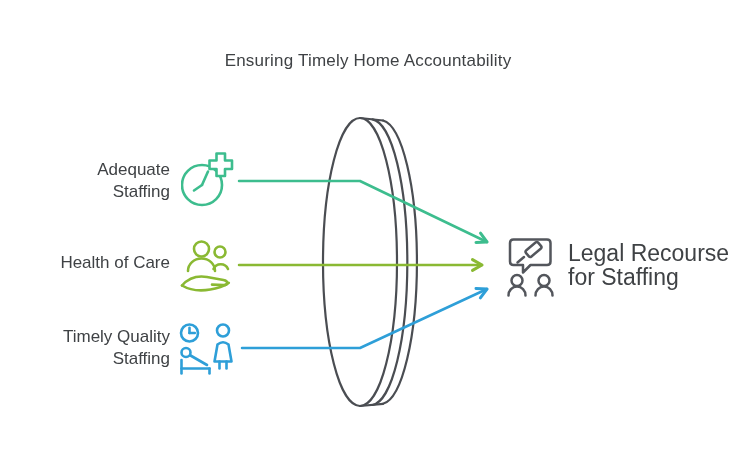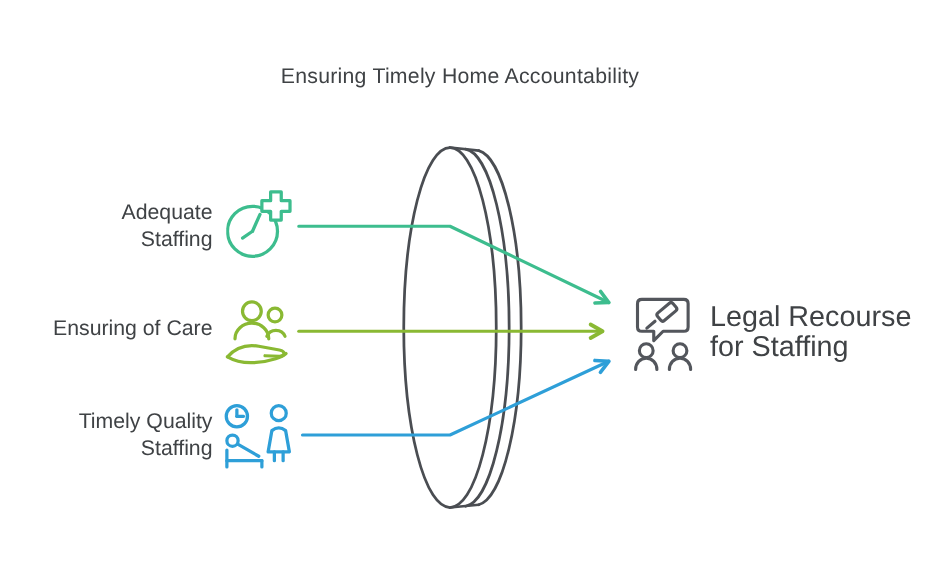--- a/index.html
+++ b/index.html
@@ -55,21 +55,21 @@
   <svg class="icon" style="left:181px;top:151px;" width="53" height="57" viewBox="0 0 53 57">
     <g fill="none" stroke-width="2.6" stroke-linecap="round" stroke-linejoin="round" stroke="#3dbd8e">
       <circle cx="21" cy="34" r="20"></circle>
       <path d="M21 34 L27 20.5"></path>
       <path d="M21 34 L13 39.5"></path>
       <path d="M35.5 2.5 h8.5 v7 h7 v8.5 h-7 v7 h-8.5 v-7 h-7 v-8.5 h7 Z" fill="#ffffff"></path>
     </g>
   </svg>
 
   <div class="label right-align" style="top:252px;">
-    <span>Ensuring of Care</span>
+    <span>Health of Care</span>
   </div>
   <svg class="icon" style="left:180px;top:239px;" width="55" height="58" viewBox="0 0 55 58">
     <g fill="none" stroke-width="2.6" stroke-linecap="round" stroke-linejoin="round" stroke="#8ab933">
       <circle cx="40" cy="13" r="5.5"></circle>
       <path d="M33.5 30 a7.8 7.5 0 0 1 14.5 0"></path>
       <circle cx="21.5" cy="10" r="7.5"></circle>
       <path d="M8 32 a13.5 12.5 0 0 1 27 0"></path>
       <path d="M2 46.5 C9 38.5 18 36.5 27 38 L43.5 41 C48.5 42 48.5 46 43.5 46 L32 45.6"></path>
       <path d="M2 46.5 C13 53 28 52 40.5 48 C45 46.5 47.5 45 48.8 43.8"></path>
     </g>

